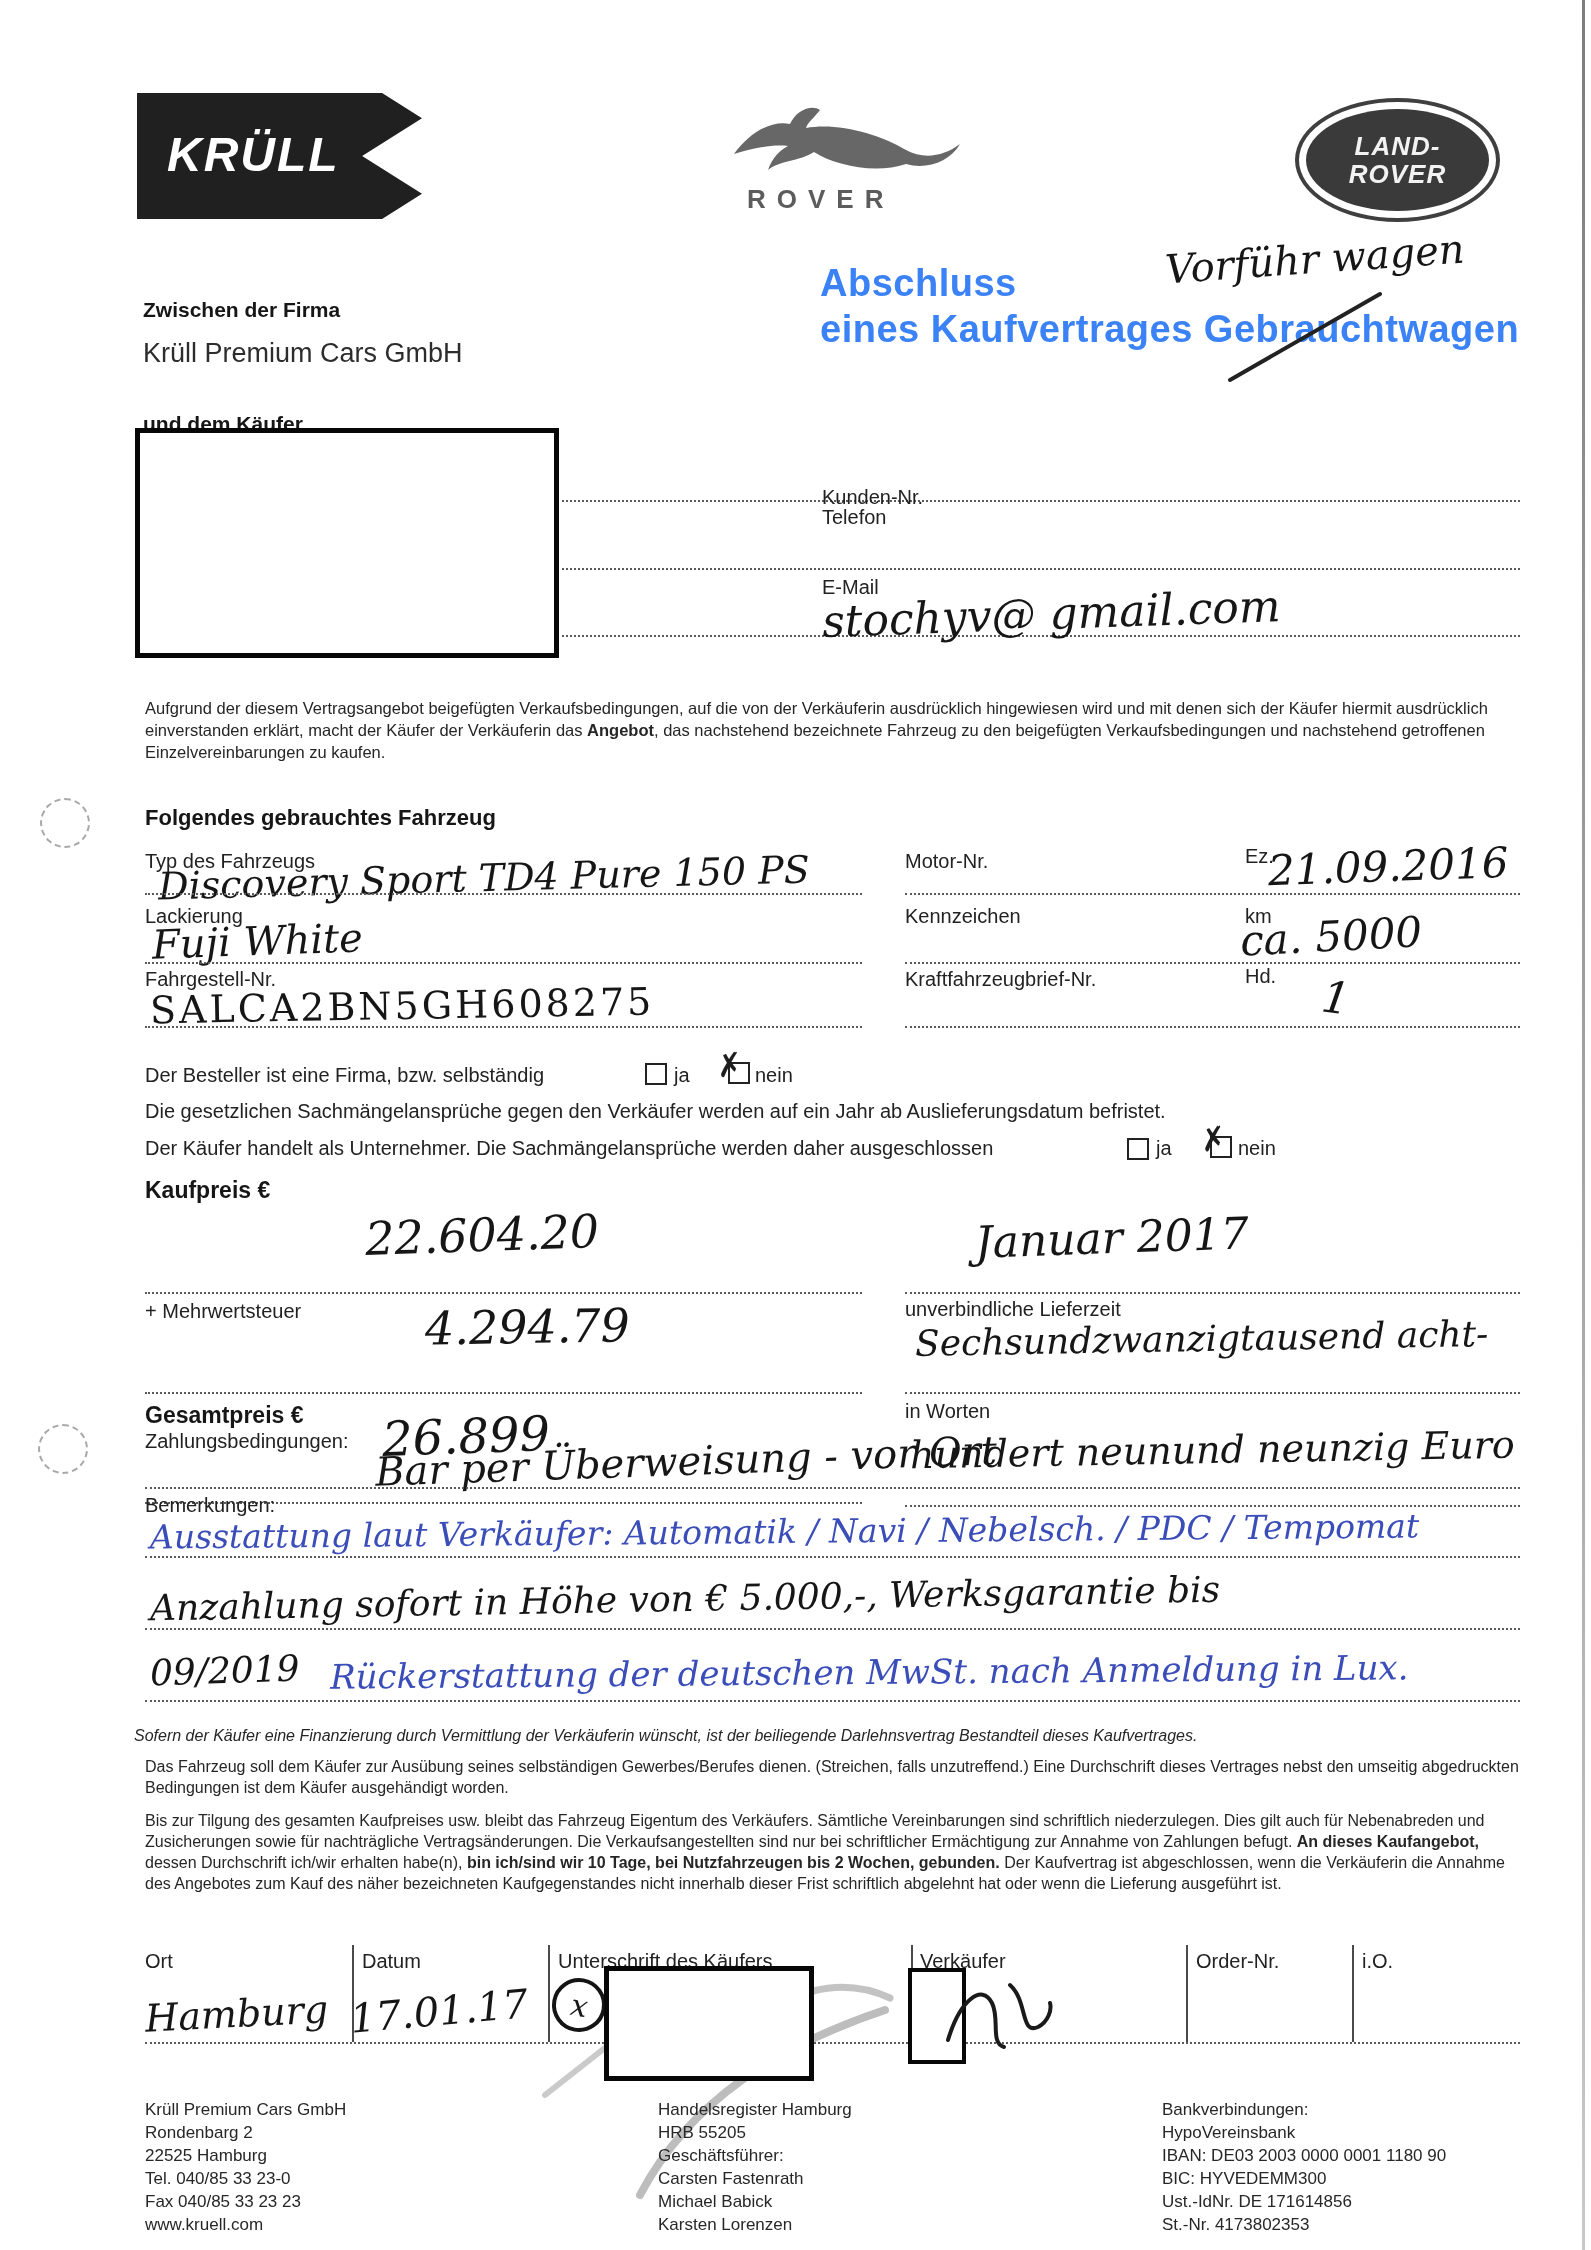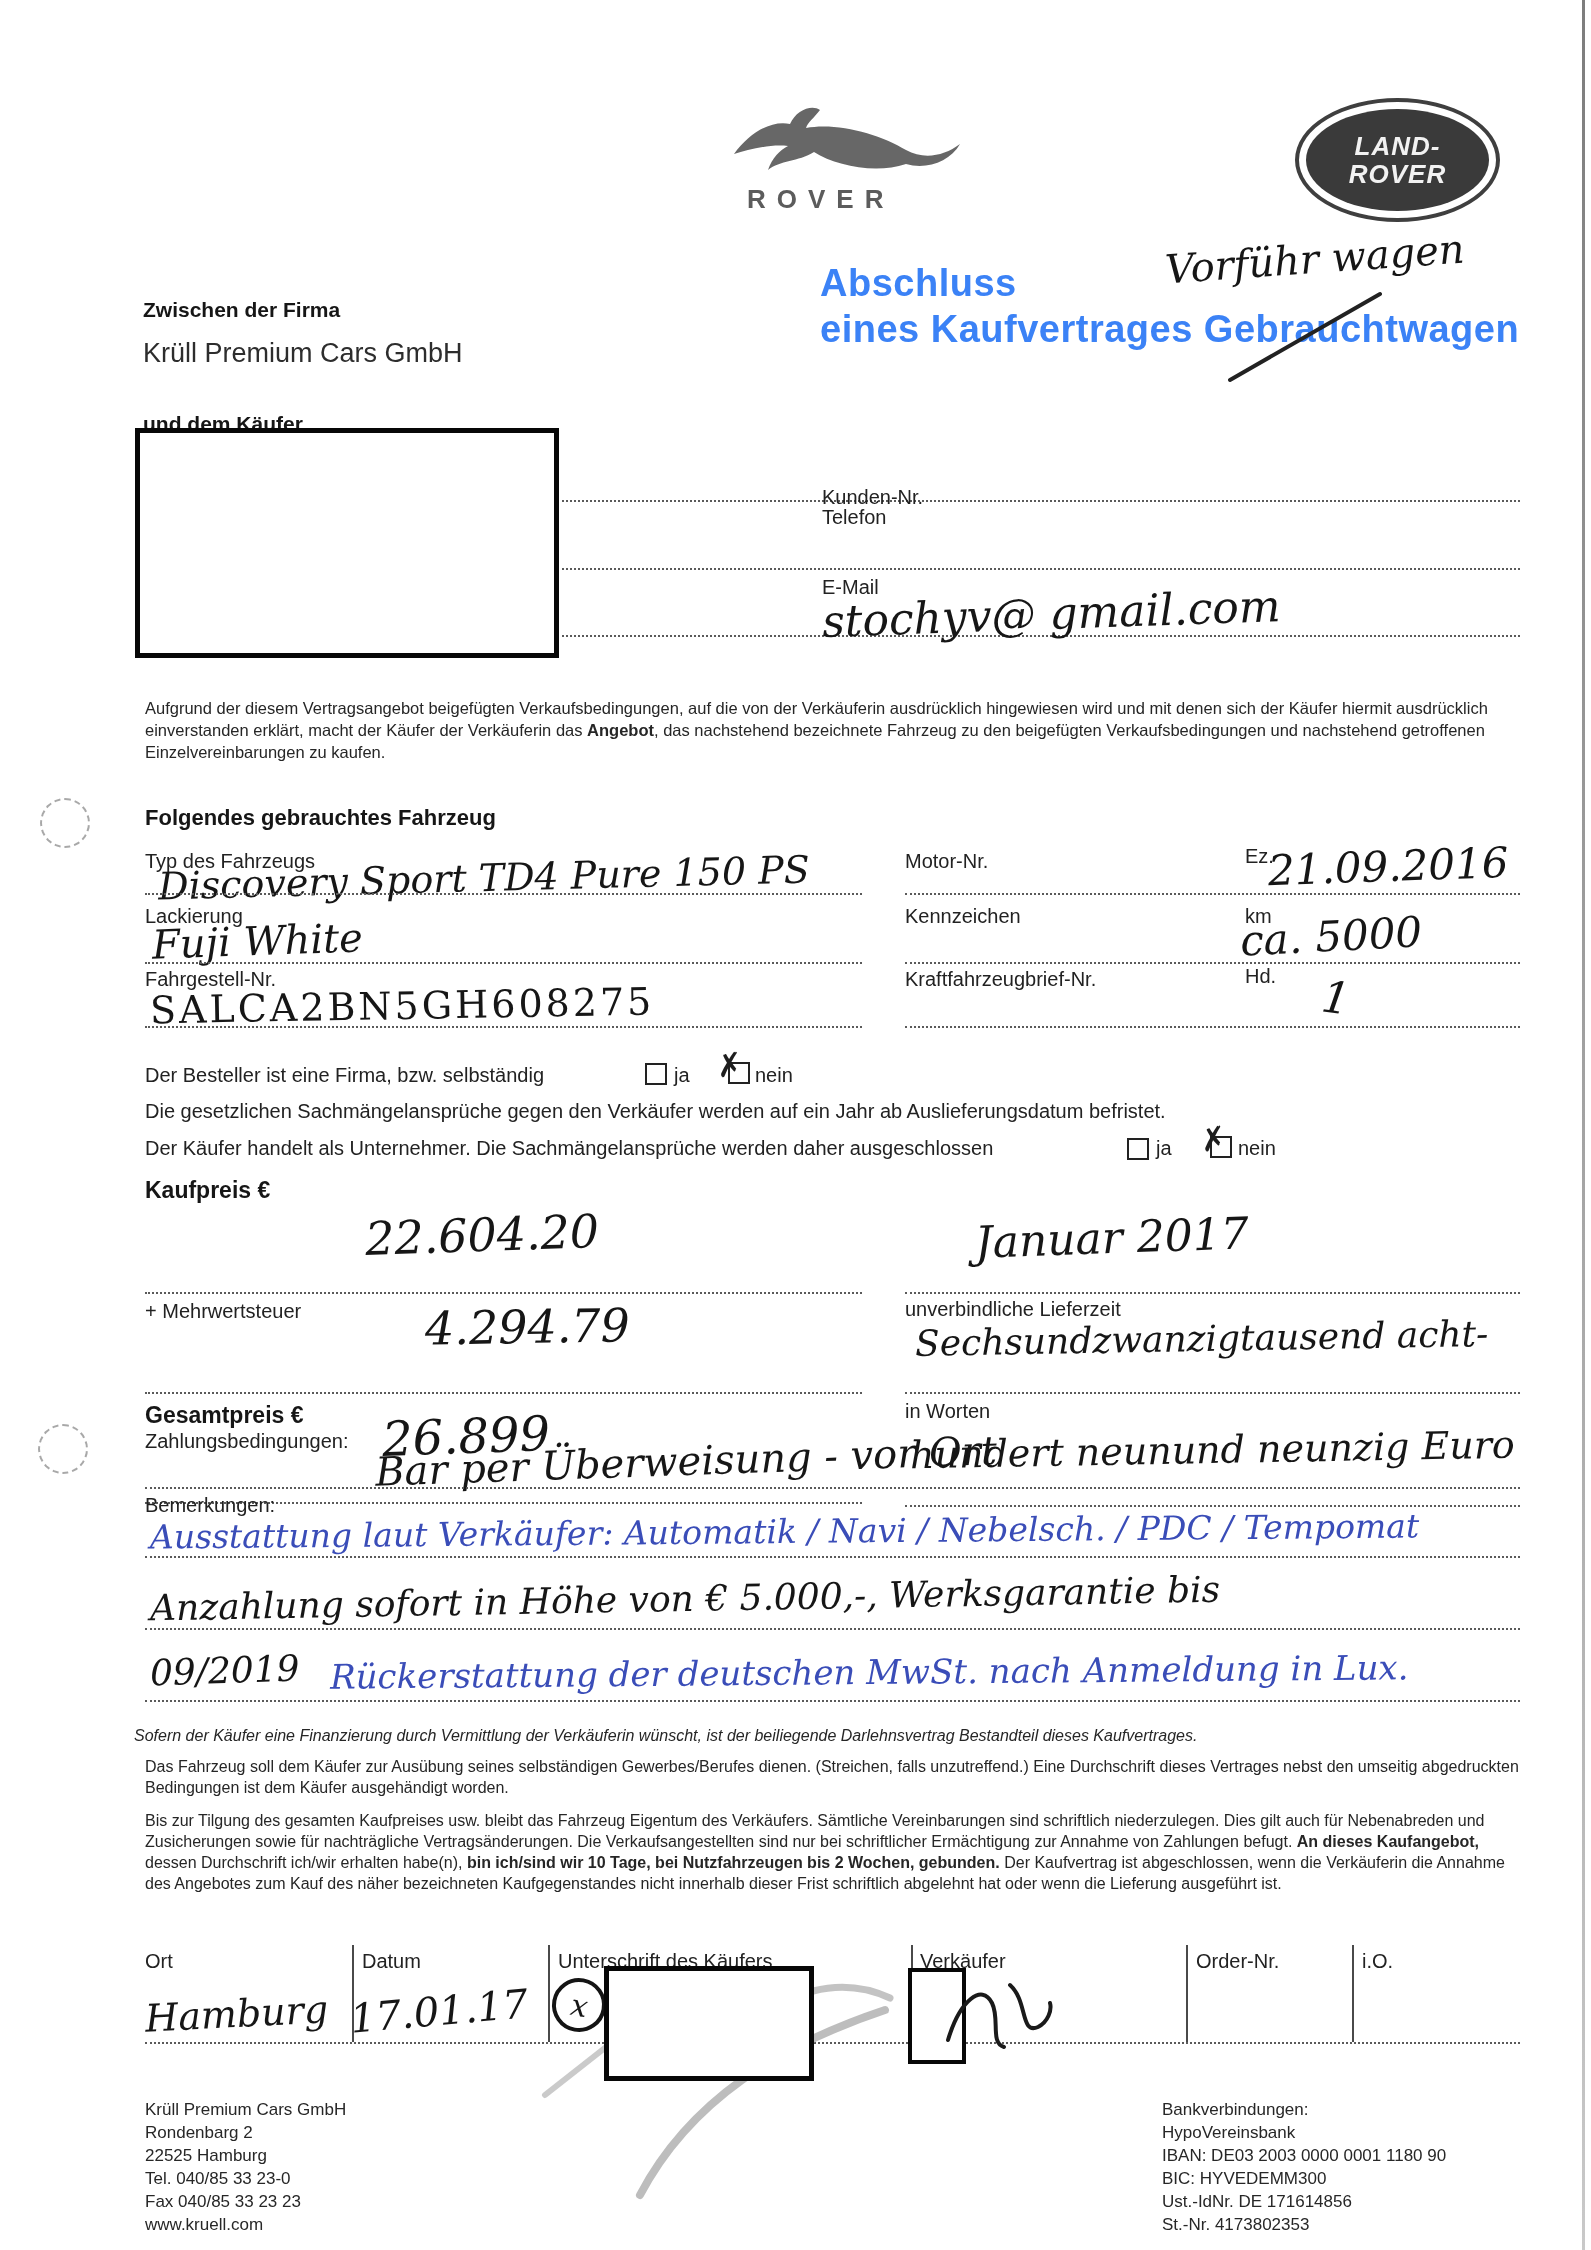--- a/index.html
+++ b/index.html
@@ -33,20 +33,23 @@
 </head>
 <body>
 
 <div id="page">
 
   <div class="abs" style="left:1582px;top:0;width:3px;height:2250px;background:linear-gradient(#7d7d7d,#c9c9c9);"></div>
 
   <div class="abs punch" style="left:40px;top:798px;"></div>
   <div class="abs punch" style="left:38px;top:1424px;"></div>
 
+  <div class="abs flag" style="left:137px;top:93px;width:285px;height:126px;display:flex;align-items:center;">
+    <span class="abs" style="left:30px;top:34px;">KRÜLL</span>
+  </div>
 
   <div class="abs" style="left:715px;top:98px;width:260px;height:120px;">
     <svg width="250" height="78" viewBox="0 0 250 78" style="position:absolute;left:5px;top:0;">
       <path d="M14,56 C30,34 52,22 70,26 C76,12 92,6 100,12 C94,20 88,24 86,30 C116,24 160,36 186,52 C204,62 224,58 240,46 C230,64 206,72 186,66 C156,76 116,68 94,54 C78,64 60,62 48,72 C52,60 60,52 68,48 C48,46 28,52 14,56 Z" fill="#565656" opacity="0.9"></path>
     </svg>
     <div class="abs jag-txt" style="left:32px;top:86px;">ROVER</div>
   </div>
 
   <div class="abs lr-outer" style="left:1295px;top:98px;width:205px;height:124px;">
     <div class="lr-inner">
@@ -200,20 +203,28 @@
 
   <div class="abs foot" style="left:145px;top:2098px;">
     <div>Krüll Premium Cars GmbH</div>
     <div>Rondenbarg 2</div>
     <div>22525 Hamburg</div>
     <div>Tel.   040/85 33 23-0</div>
     <div>Fax   040/85 33 23 23</div>
     <div>www.kruell.com</div>
   </div>
 
+  <div class="abs foot" style="left:658px;top:2098px;">
+    <div>Handelsregister Hamburg</div>
+    <div>HRB 55205</div>
+    <div>Geschäftsführer:</div>
+    <div>Carsten Fastenrath</div>
+    <div>Michael Babick</div>
+    <div>Karsten Lorenzen</div>
+  </div>
 
   <div class="abs foot" style="left:1162px;top:2098px;">
     <div>Bankverbindungen:</div>
     <div>HypoVereinsbank</div>
     <div>IBAN: DE03 2003 0000 0001 1180 90</div>
     <div>BIC: HYVEDEMM300</div>
     <div>Ust.-IdNr. DE 171614856</div>
     <div>St.-Nr. 4173802353</div>
   </div>
 

